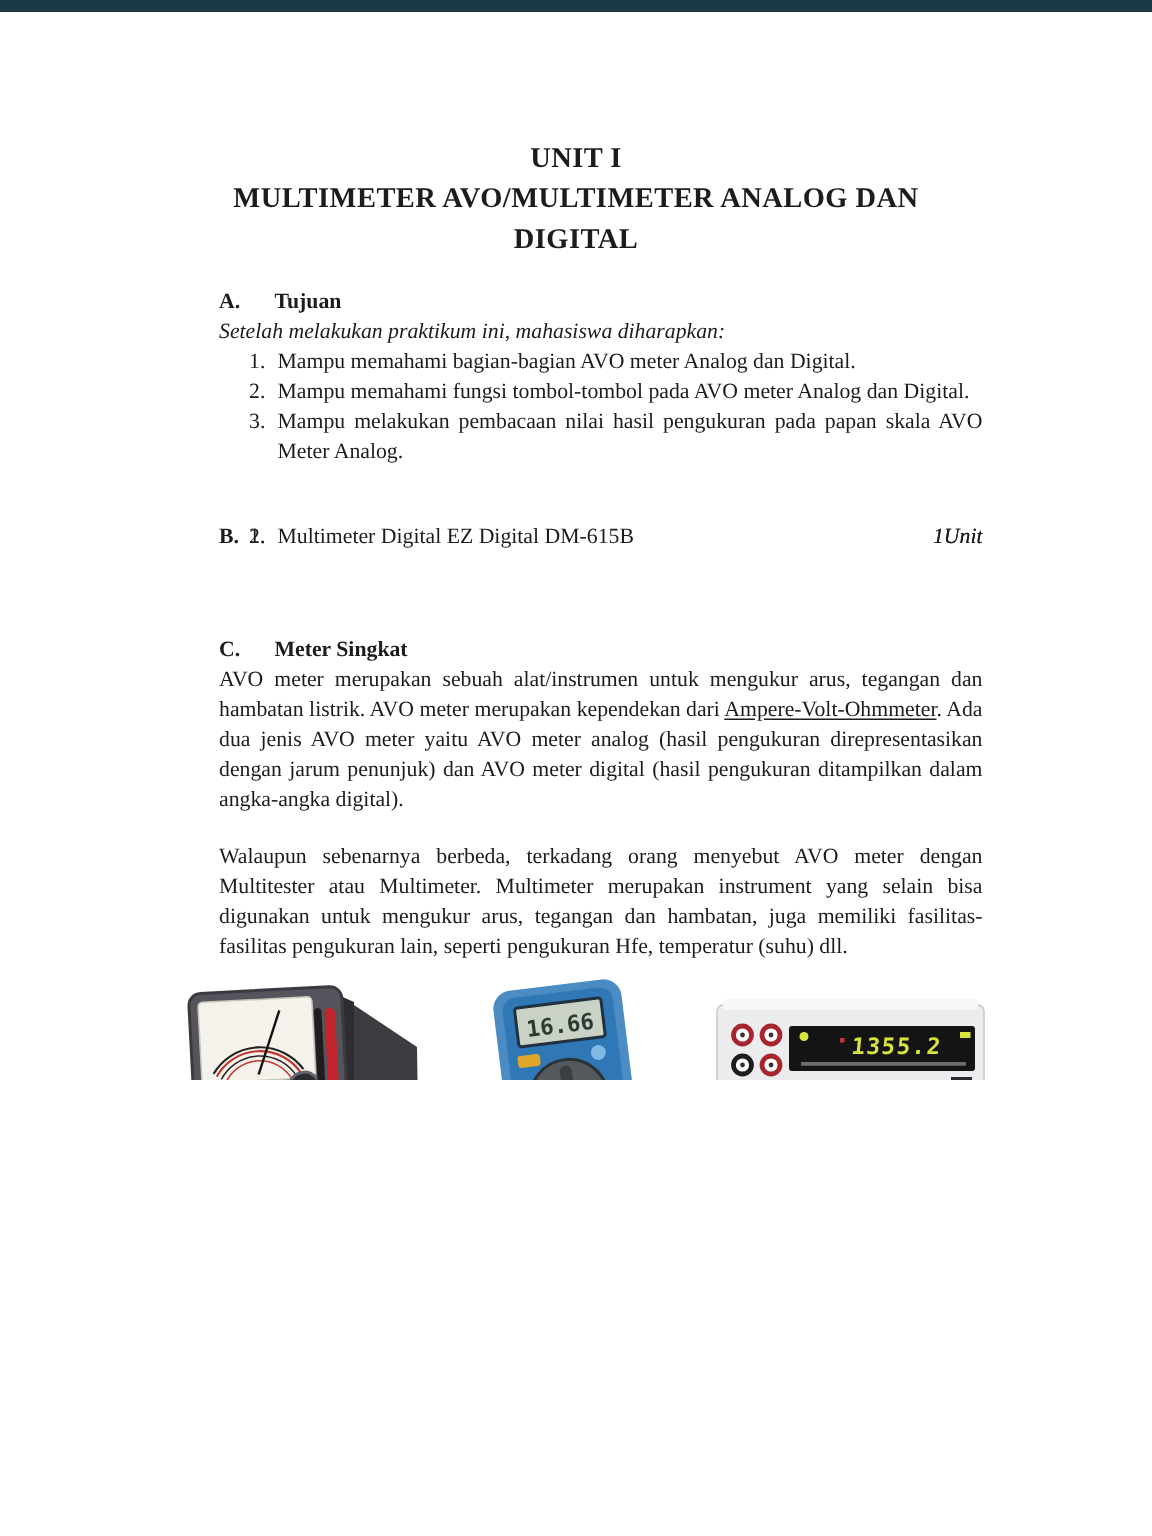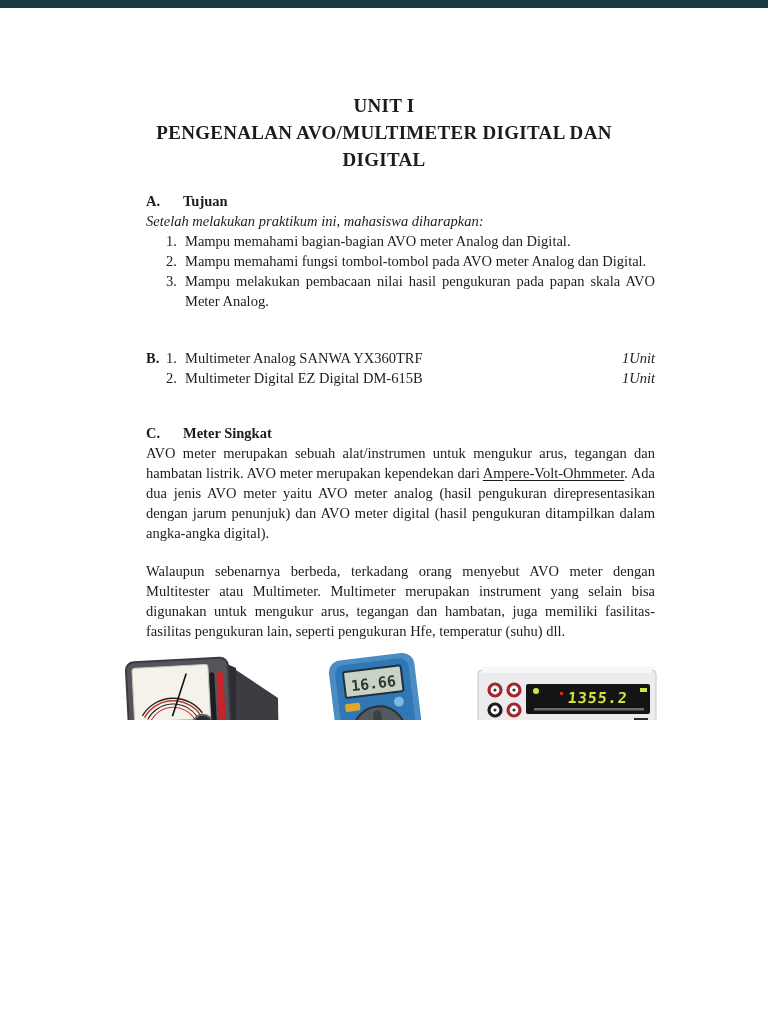--- a/index.html
+++ b/index.html
@@ -36,21 +36,21 @@
   svg text.lcd { font-family:"DejaVu Sans Mono", monospace; font-weight:bold; }
 </style>
 </head>
 <body>
 
 <div class="viewer">
   <div class="edge-bar top"></div>
 
   <div class="title-block">
     <div>UNIT I</div>
-    <div>PENGENALAN AVO/MULTIMETER DIGITAL DAN</div>
+    <div>MULTIMETER AVO/MULTIMETER ANALOG DAN</div>
     <div>DIGITAL</div>
   </div>
 
   <div class="content" style="top:191px">
     <div class="sec-heading">
       <span class="sec-letter">A.</span>
       <span>Tujuan</span>
     </div>
     <div class="para intro">Setelah melakukan praktikum ini, mahasiswa diharapkan:</div>
     <div>
@@ -69,21 +69,20 @@
     </div>
   </div>
 
   <div class="content" style="top:348px">
     <div class="sec-heading">
       <span class="sec-letter">B.</span>
     </div>
     <div>
       <div class="li">
         <span class="num">1.</span>
-        <span>Multimeter Analog SANWA YX360TRF</span>
         <span class="qty">1Unit</span>
       </div>
       <div class="li">
         <span class="num">2.</span>
         <span>Multimeter Digital EZ Digital DM-615B</span>
         <span class="qty">1Unit</span>
       </div>
     </div>
   </div>
 

